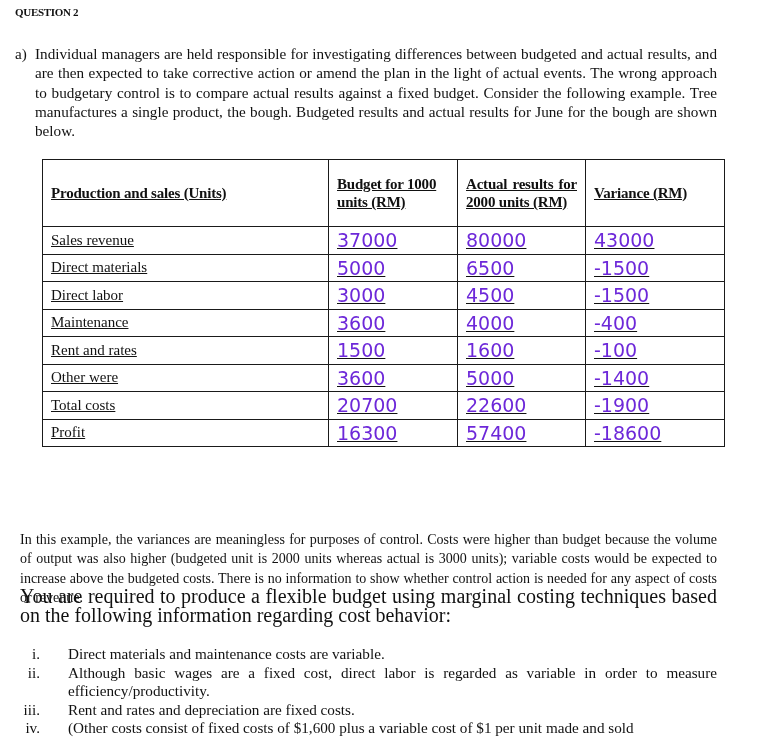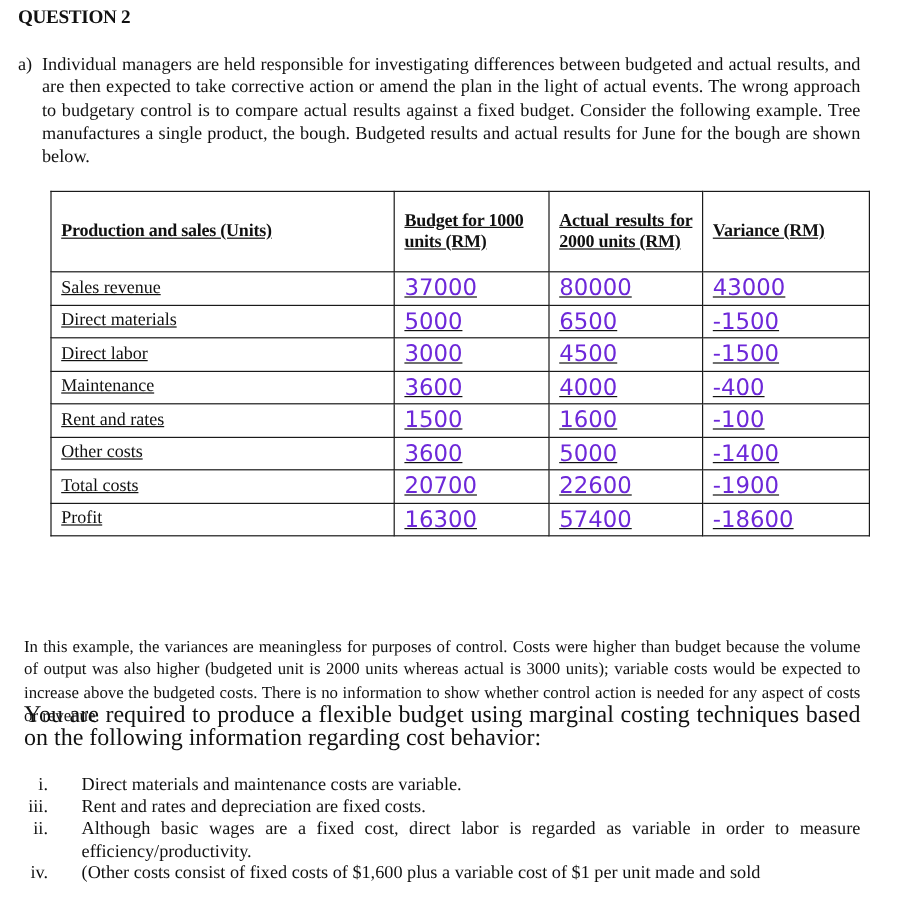--- a/index.html
+++ b/index.html
@@ -2,21 +2,21 @@
 <html><head>
 <meta charset="utf-8">
 <style>
   html, body { margin: 0; padding: 0; background: #ffffff; }
   body {
     width: 766px; height: 756px; overflow: hidden; position: relative;
     font-family: "Liberation Serif", serif; color: #111111;
   }
   .title {
     position: absolute; left: 15px; top: 6px;
-    font-weight: bold; font-size: 16px; letter-spacing: -0.3px;
+    font-weight: bold; font-size: 11px; letter-spacing: -0.3px;
   }
   .para-a {
     position: absolute; left: 15px; top: 44px; width: 702px;
     font-size: 15.2px; line-height: 19.3px; text-align: justify;
     padding-left: 20px; text-indent: -20px; box-sizing: border-box;
   }
   .para-a .label { display: inline-block; width: 20px; text-indent: 0; }
   table.budget {
     position: absolute; left: 42px; top: 159px; width: 682px;
     border-collapse: collapse; table-layout: fixed; text-decoration: underline;
@@ -91,21 +91,21 @@
       <td class="num">4000</td>
       <td class="num">-400</td>
     </tr>
     <tr>
       <td>Rent and rates</td>
       <td class="num">1500</td>
       <td class="num">1600</td>
       <td class="num">-100</td>
     </tr>
     <tr>
-      <td>Other costs</td>
+      <td>Other were</td>
       <td class="num">3600</td>
       <td class="num">5000</td>
       <td class="num">-1400</td>
     </tr>
     <tr>
       <td>Total costs</td>
       <td class="num">20700</td>
       <td class="num">22600</td>
       <td class="num">-1900</td>
     </tr>
@@ -121,24 +121,24 @@
 <div class="para-b">In this example, the variances are meaningless for purposes of control. Costs were higher than budget because the volume of output was also higher (budgeted unit is 2000 units whereas actual is 3000 units); variable costs would be expected to increase above the budgeted costs. There is no information to show whether control action is needed for any aspect of costs or revenue.</div>
 
 <div class="para-c">You are required to produce a flexible budget using marginal costing techniques based on the following information regarding cost behavior:</div>
 
 <div class="list">
   <div class="li">
     <span class="num">i.</span>
     <span>Direct materials and maintenance costs are variable.</span>
   </div>
   <div class="li">
+    <span class="num">ii.</span>
+    <span>Although basic wages are a fixed cost, direct labor is regarded as variable in order to measure efficiency/productivity.</span>
+  </div>
+  <div class="li">
     <span class="num">iii.</span>
     <span>Rent and rates and depreciation are fixed costs.</span>
-  </div>
-  <div class="li">
-    <span class="num">ii.</span>
-    <span>Although basic wages are a fixed cost, direct labor is regarded as variable in order to measure efficiency/productivity.</span>
   </div>
   <div class="li">
     <span class="num">iv.</span>
     <span>(Other costs consist of fixed costs of $1,600 plus a variable cost of $1 per unit made and sold</span>
   </div>
 </div>
 
 </body></html>

